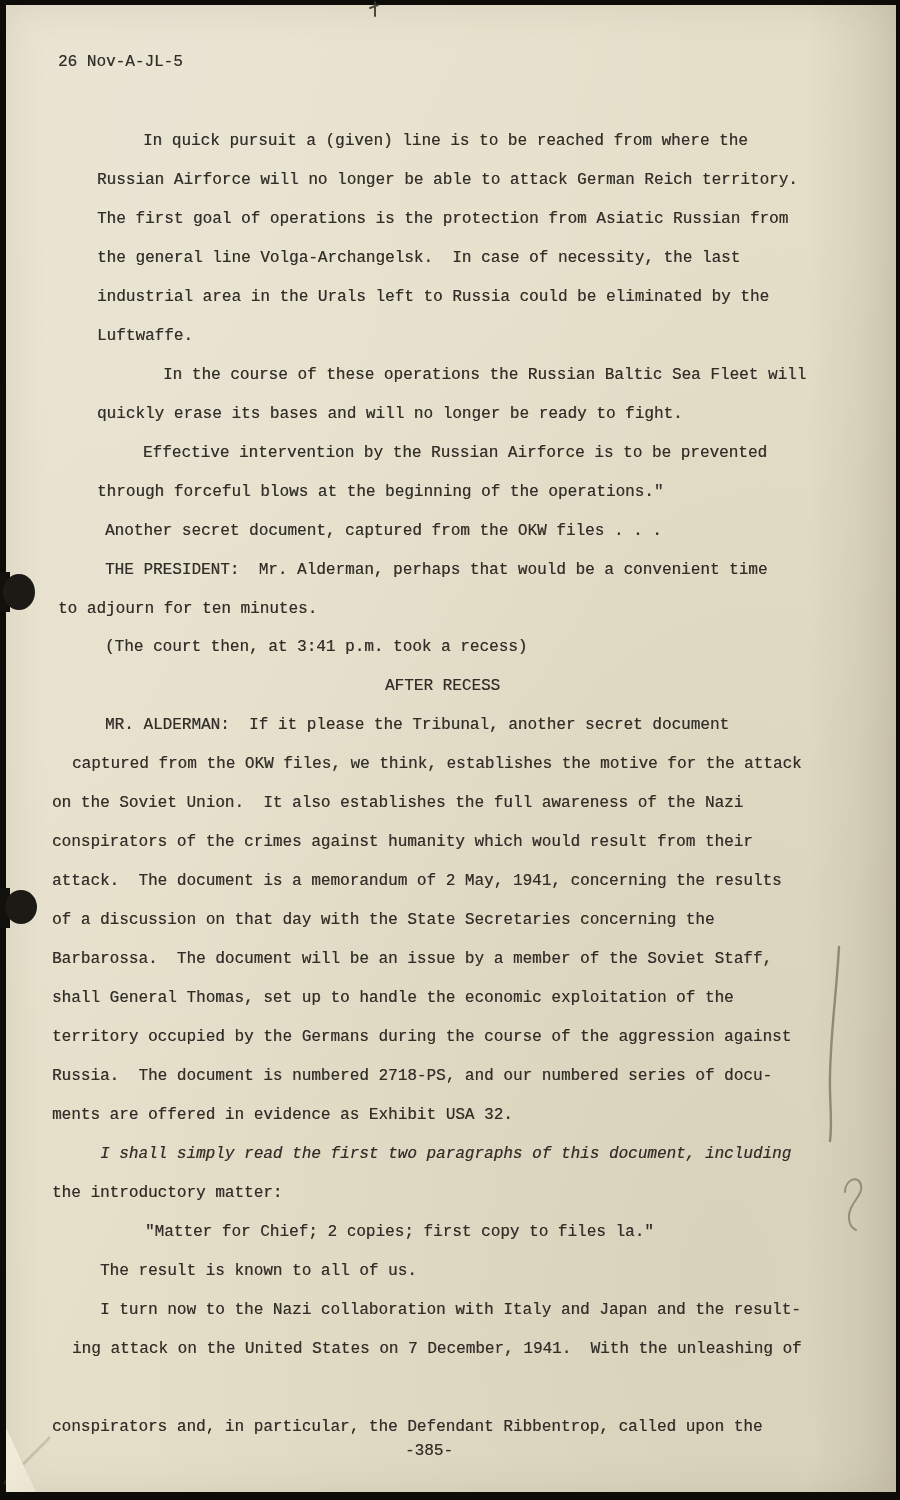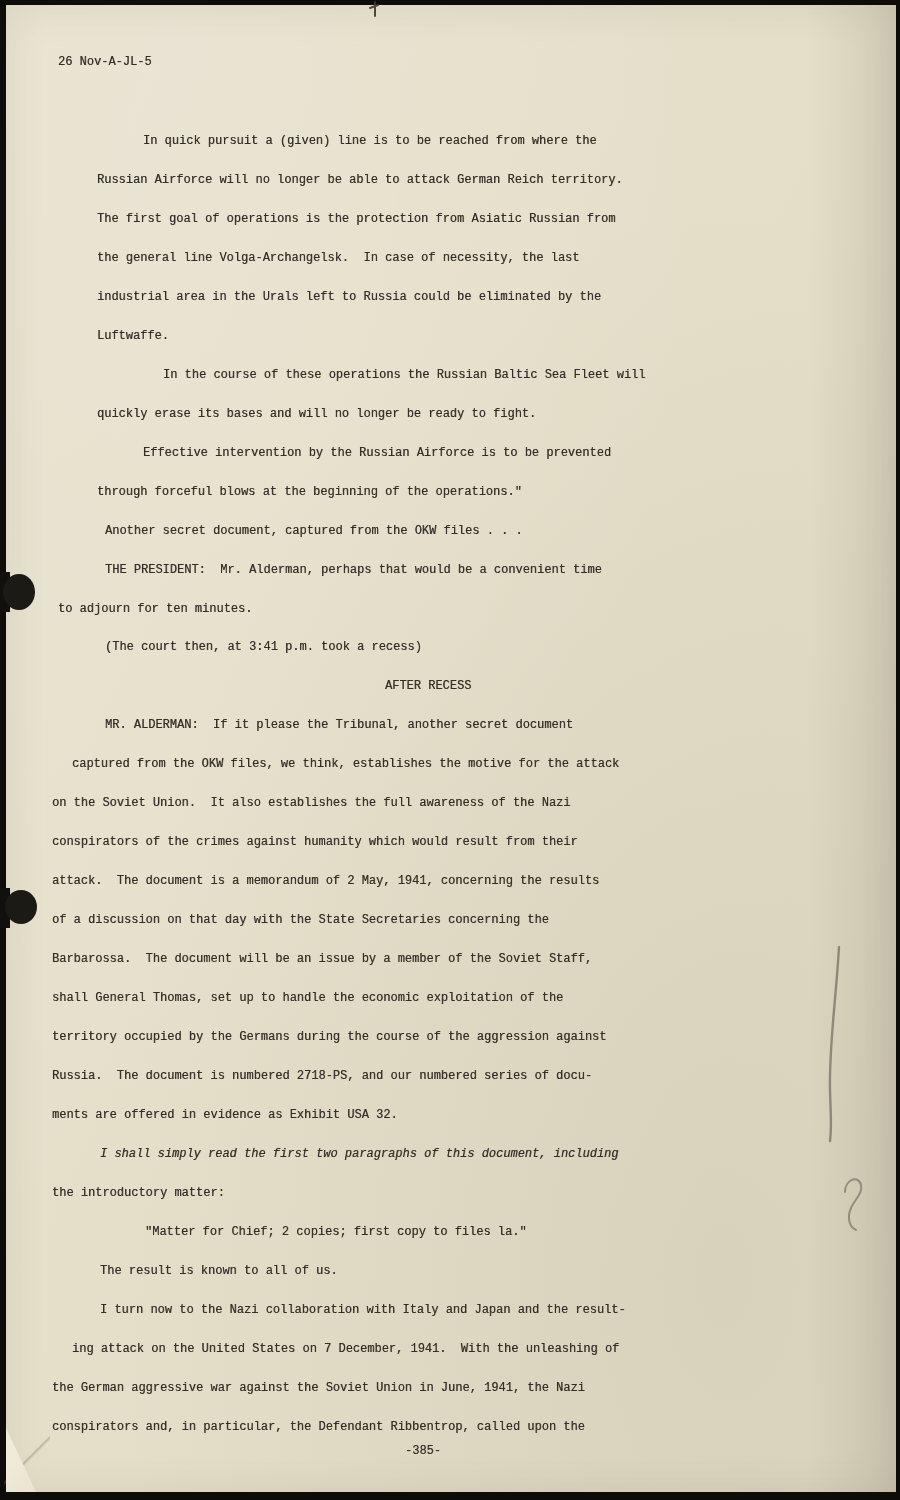--- a/index.html
+++ b/index.html
@@ -35,21 +35,21 @@
   }
   .fold-crease {
     position: absolute;
     left: 4px; top: 1425px;
     width: 46px; height: 70px;
     background: linear-gradient(135deg, transparent 48%, rgba(120,108,80,0.35) 50%, transparent 53%);
   }
   .text-layer { position: absolute; left: 0; top: 0; width: 900px; height: 1500px; }
   .line {
     position: absolute;
-    font-size: 12px;
+    font-size: 16px;
     line-height: 20px;
     color: #312d27;
     white-space: pre;
     text-shadow: 0.4px 0.3px 0.4px rgba(49,45,39,0.55);
   }
   .marks { position: absolute; left: 0; top: 0; }
 </style>
 </head>
 <body>
 
@@ -101,18 +101,17 @@
       <div class="line" style="left: 52px; top: 988px;">shall General Thomas, set up to handle the economic exploitation of the</div>
       <div class="line" style="left: 52px; top: 1027px;">territory occupied by the Germans during the course of the aggression against</div>
       <div class="line" style="left: 52px; top: 1066px;">Russia.  The document is numbered 2718-PS, and our numbered series of docu-</div>
       <div class="line" style="left: 52px; top: 1105px;">ments are offered in evidence as Exhibit USA 32.</div>
       <div class="line" style="left: 100px; top: 1144px; font-style: italic;">I shall simply read the first two paragraphs of this document, including</div>
       <div class="line" style="left: 52px; top: 1183px;">the introductory matter:</div>
       <div class="line" style="left: 145px; top: 1222px;">"Matter for Chief; 2 copies; first copy to files la."</div>
       <div class="line" style="left: 100px; top: 1261px;">The result is known to all of us.</div>
       <div class="line" style="left: 100px; top: 1300px;">I turn now to the Nazi collaboration with Italy and Japan and the result-</div>
       <div class="line" style="left: 52px; top: 1339px; margin-left: 20px;">ing attack on the United States on 7 December, 1941.  With the unleashing of</div>
-      <div class="line" style="left: 52px; top: 1378px;">the German aggressive war against the Soviet Union in June, 1941, the Nazi</div>
       <div class="line" style="left: 52px; top: 1417px;">conspirators and, in particular, the Defendant Ribbentrop, called upon the</div>
       <div class="line" style="left: 405px; top: 1441px;">-385-</div>
     </div>
 
 </div>
 
 </body></html>

